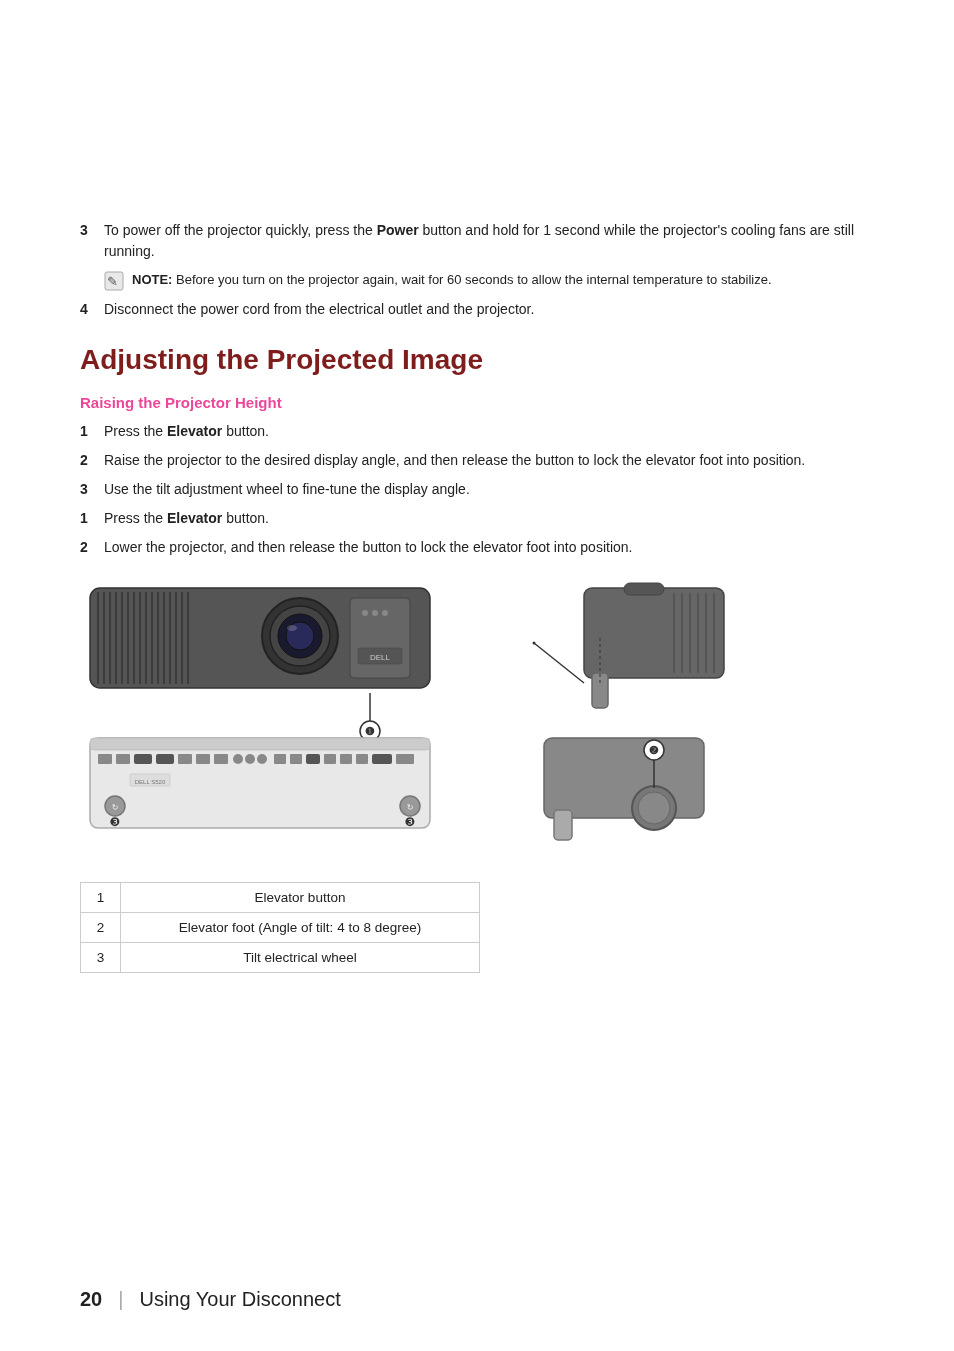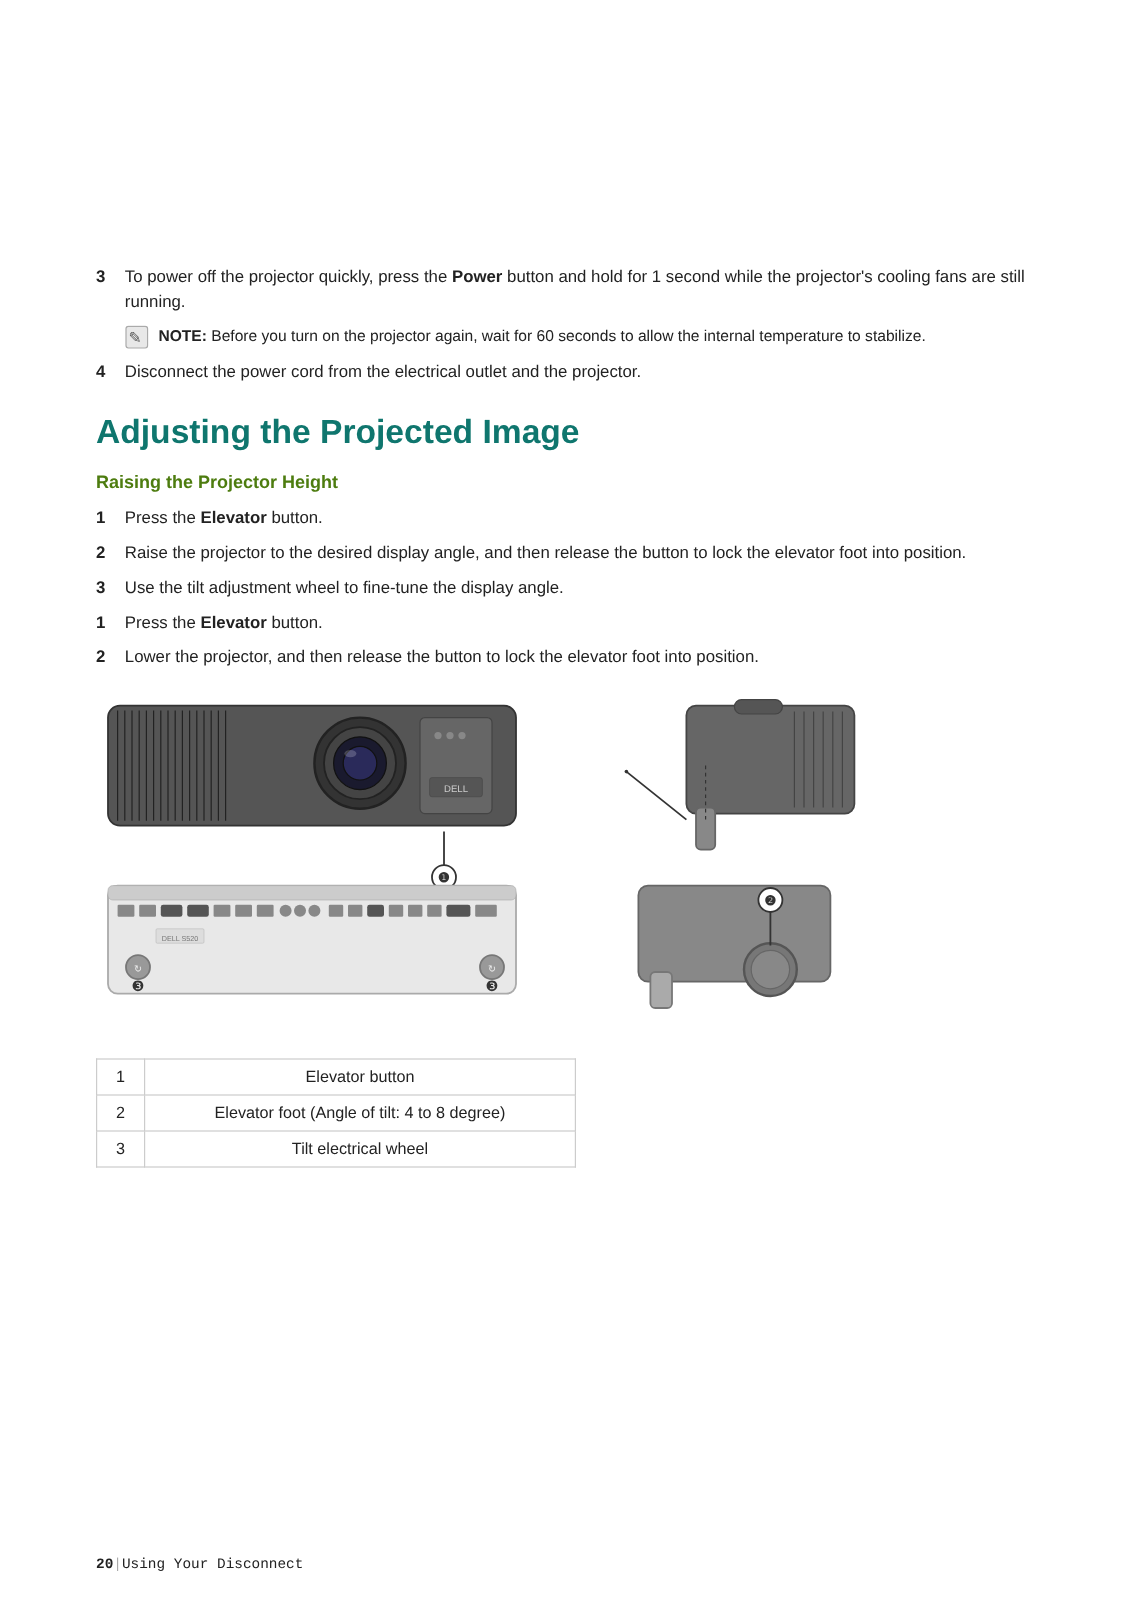--- a/index.html
+++ b/index.html
@@ -61,34 +61,34 @@
 
     .note-label {
       font-weight: bold;
       text-align: center;
     }
 
     h1.section-title {
       font-size: 28px;
       font-weight: bold;
       margin: 24px 0 16px 0;
-      color: #0f766e;
+      color: #7f1d1d;
       border-bottom: none;
     }
 
     h2.subsection-title {
       font-size: 15px;
       font-weight: bold;
       margin: 18px 0 10px 0;
-      color: #4d7c0f;
+      color: #ec4899;
     }
 
     .diagram-area {
       display: flex;
-      gap: 32px;
+      gap: 44px;
       margin: 20px 0 24px 0;
       align-items: flex-end;
     }
 
     
     .ref-table {
       border-collapse: collapse;
       width: 400px;
       margin: 0 0 30px 0;
       font-size: 13.5px;
@@ -106,22 +106,22 @@
       text-align: center;
       font-weight: normal;
     }
 
     .page-footer {
       position: absolute;
       bottom: 40px;
       left: 80px;
       display: flex;
       align-items: center;
-      font-size: 12px;
-      font-family: Liberation Mono, monospace;
+      gap: 16px;
+      font-size: 20px;
     }
 
     .page-number {
       font-weight: bold;
     }
 
     .footer-separator {
       color: #aaa;
     }
   </style>

